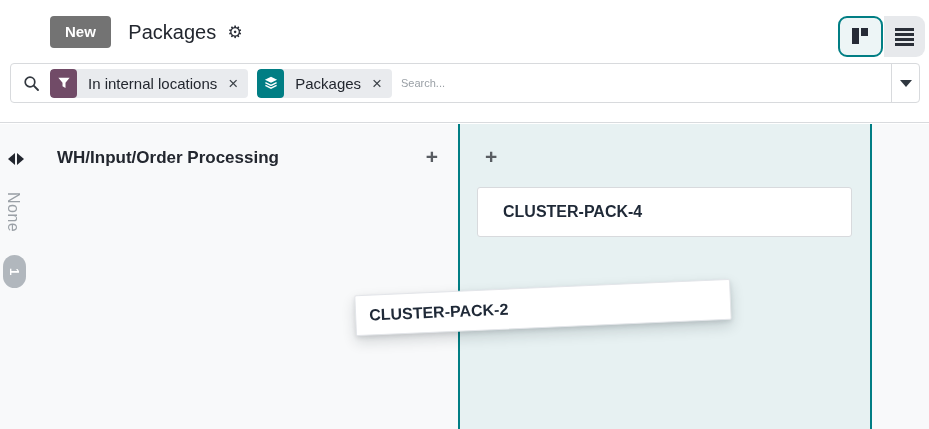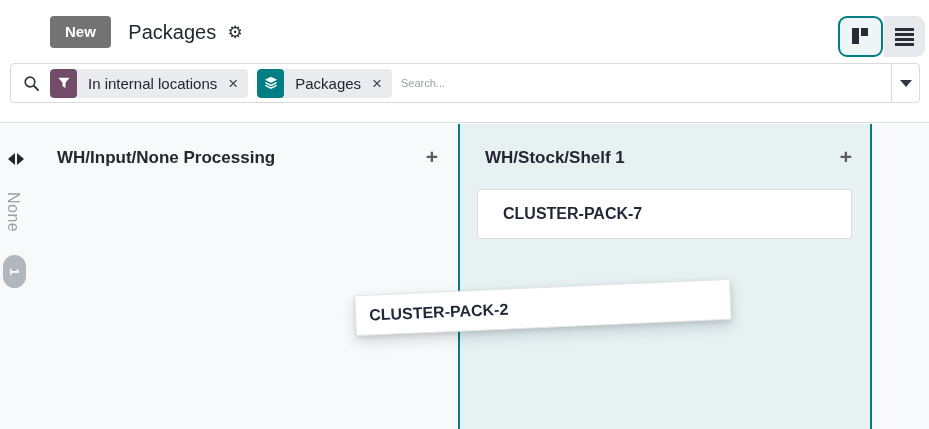--- a/index.html
+++ b/index.html
@@ -158,28 +158,27 @@
     <span class="fold-icon">
       <span class="tri tri-l"></span>
         <span class="tri tri-r"></span>
     </span>
     <span class="collapsed-label">None</span>
     <span class="collapsed-badge">1</span>
   </div>
 
   <div class="kcol kcol-1">
     <div class="kcol-header">
-      <span class="kcol-title">WH/Input/None Processing</span>
+      <span class="kcol-title">WH/Input/Order Processing</span>
       <span class="kcol-plus">+</span>
     </div>
   </div>
 
   <div class="kcol kcol-2">
     <div class="kcol-header">
-      <span class="kcol-title">WH/Stock/Shelf 1</span>
       <span class="kcol-plus">+</span>
     </div>
-    <div class="kcard">CLUSTER-PACK-7</div>
+    <div class="kcard">CLUSTER-PACK-4</div>
   </div>
 
 </div>
 
 <div class="drag-card">CLUSTER-PACK-2</div>
 
 </body></html>

